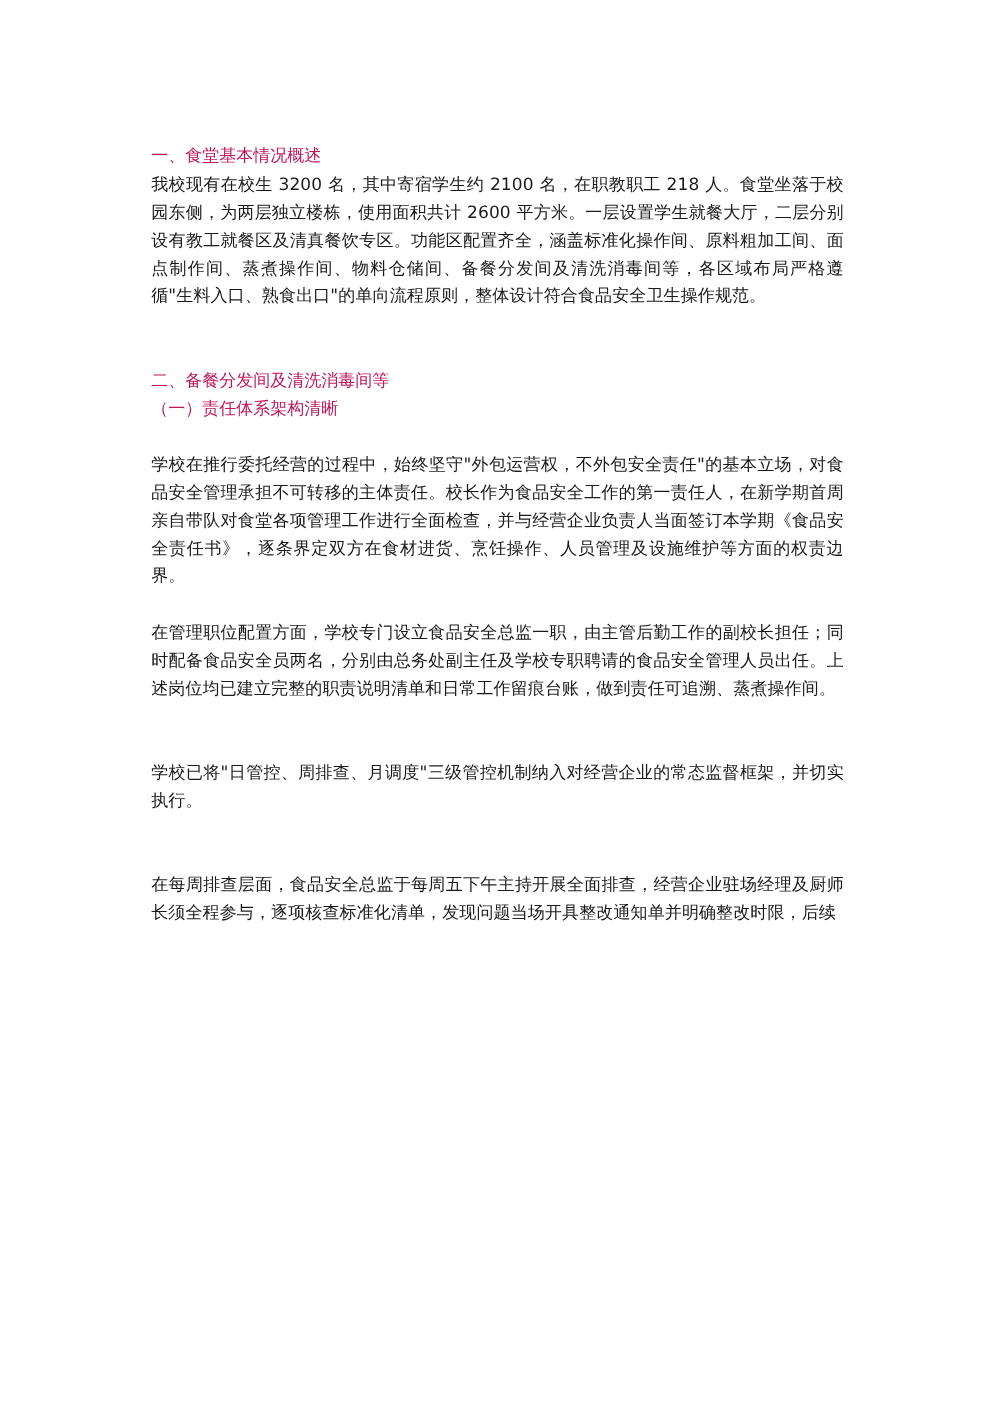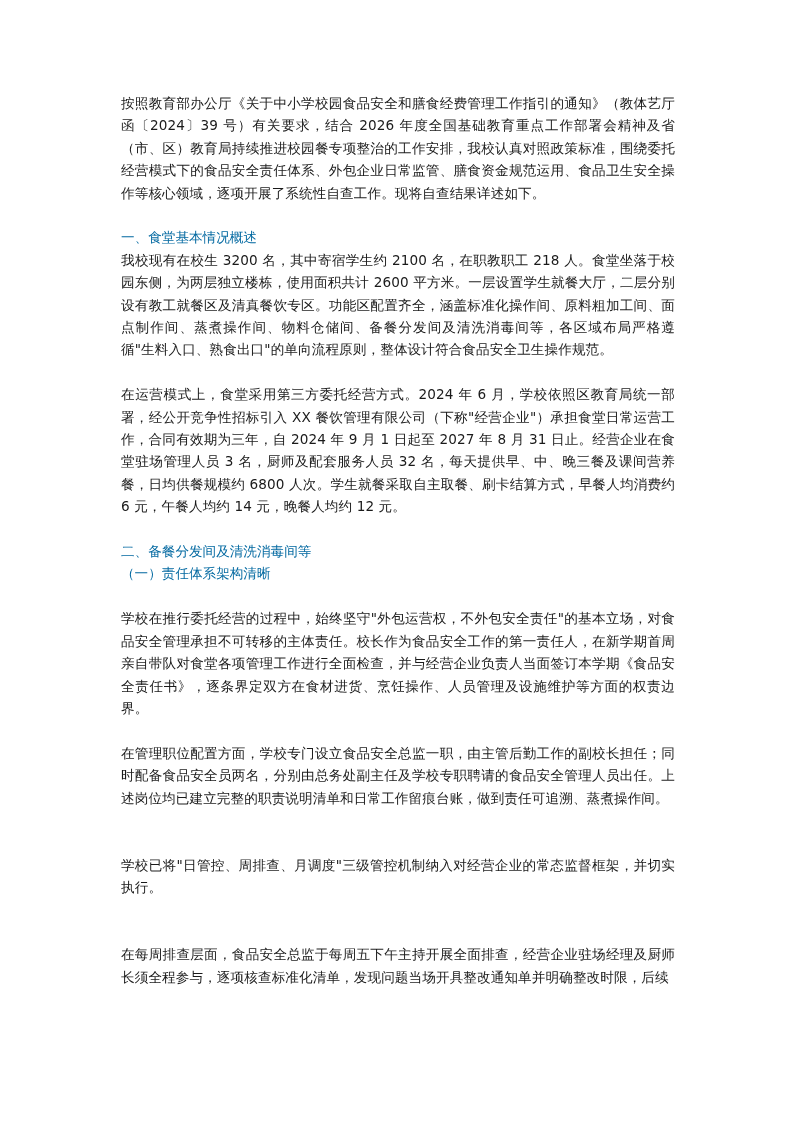--- a/index.html
+++ b/index.html
@@ -34,40 +34,38 @@
       line-height: 22.4px;
       text-align: justify;
       text-justify: inter-character;
       letter-spacing: 0.1px;
       word-break: break-all;
     }
     .heading {
       margin: 0;
       font-size: 13.6px;
       line-height: 22.4px;
-      color: #0369a1;
+      color: #be185d;
     }
     .gap { height: 22.4px; }
   </style>
 </head>
 <body>
 
 <div class="page">
   <div class="content">
 
-    <p class="para">按照教育部办公厅《关于中小学校园食品安全和膳食经费管理工作指引的通知》（教体艺厅函〔2024〕39 号）有关要求，结合 2026 年度全国基础教育重点工作部署会精神及省（市、区）教育局持续推进校园餐专项整治的工作安排，我校认真对照政策标准，围绕委托经营模式下的食品安全责任体系、外包企业日常监管、膳食资金规范运用、食品卫生安全操作等核心领域，逐项开展了系统性自查工作。现将自查结果详述如下。</p>
 
     <div class="gap"></div>
 
     <p class="heading">一、食堂基本情况概述</p>
     <p class="para">我校现有在校生 3200 名，其中寄宿学生约 2100 名，在职教职工 218 人。食堂坐落于校园东侧，为两层独立楼栋，使用面积共计 2600 平方米。一层设置学生就餐大厅，二层分别设有教工就餐区及清真餐饮专区。功能区配置齐全，涵盖标准化操作间、原料粗加工间、面点制作间、蒸煮操作间、物料仓储间、备餐分发间及清洗消毒间等，各区域布局严格遵循"生料入口、熟食出口"的单向流程原则，整体设计符合食品安全卫生操作规范。</p>
 
     <div class="gap"></div>
 
-    <p class="para">在运营模式上，食堂采用第三方委托经营方式。2024 年 6 月，学校依照区教育局统一部署，经公开竞争性招标引入 XX 餐饮管理有限公司（下称"经营企业"）承担食堂日常运营工作，合同有效期为三年，自 2024 年 9 月 1 日起至 2027 年 8 月 31 日止。经营企业在食堂驻场管理人员 3 名，厨师及配套服务人员 32 名，每天提供早、中、晚三餐及课间营养餐，日均供餐规模约 6800 人次。学生就餐采取自主取餐、刷卡结算方式，早餐人均消费约 6 元，午餐人均约 14 元，晚餐人均约 12 元。</p>
 
     <div class="gap"></div>
 
     <p class="heading">二、备餐分发间及清洗消毒间等</p>
     <p class="heading">（一）责任体系架构清晰</p>
 
     <div class="gap"></div>
 
     <p class="para">学校在推行委托经营的过程中，始终坚守"外包运营权，不外包安全责任"的基本立场，对食品安全管理承担不可转移的主体责任。校长作为食品安全工作的第一责任人，在新学期首周亲自带队对食堂各项管理工作进行全面检查，并与经营企业负责人当面签订本学期《食品安全责任书》，逐条界定双方在食材进货、烹饪操作、人员管理及设施维护等方面的权责边界。</p>
 

